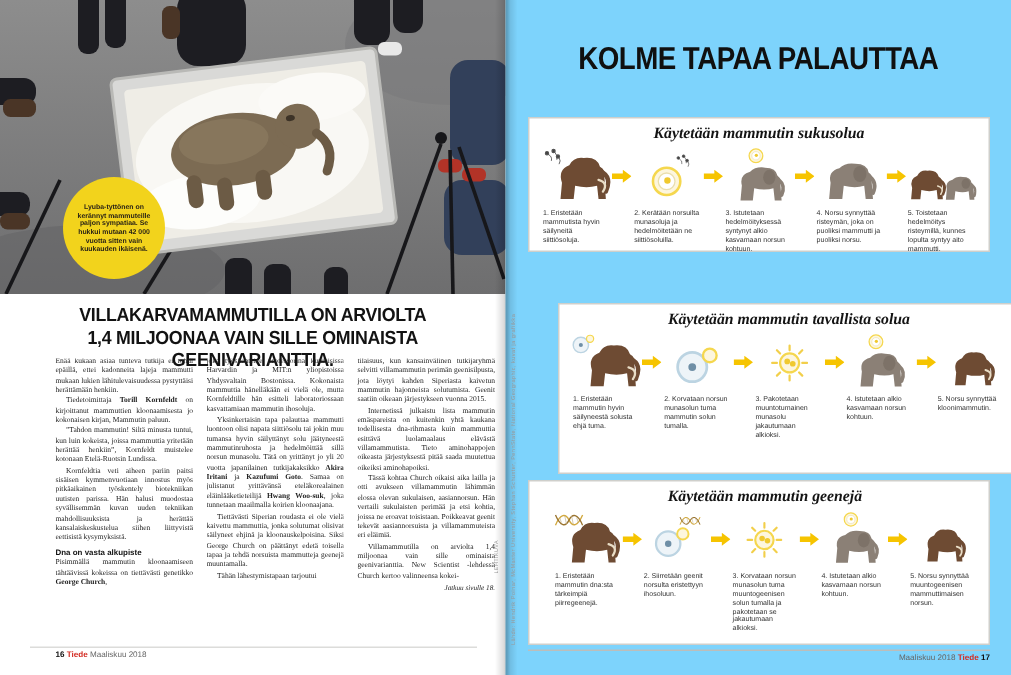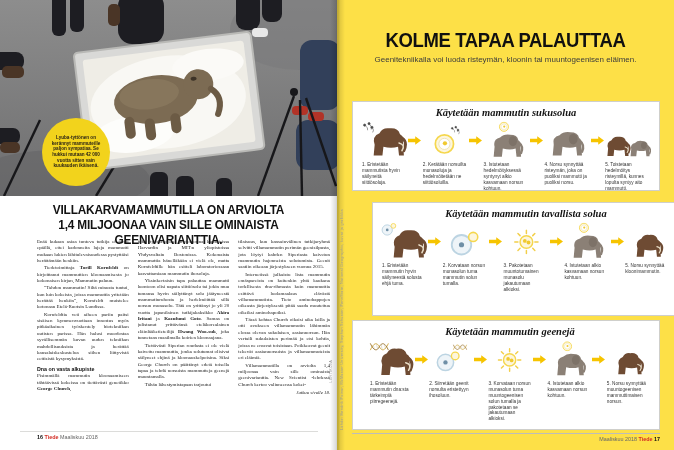--- a/index.html
+++ b/index.html
@@ -22,21 +22,21 @@
   .continued{text-align:right;font-style:italic;font-size:4.8px;margin-top:2px;}
   .rule-l{position:absolute;left:20px;top:431px;width:298px;border-top:.5px solid #dcdcda;}
   .footer-l{position:absolute;left:37px;top:434px;font-size:5.4px;color:#666;}
   .footer-l b{color:#111;} .brand-red{color:#d32b22;font-weight:bold;}
   .vcredit-l{position:absolute;left:329px;top:360px;font-size:3.6px;color:#999;
              writing-mode:vertical-rl;transform:rotate(180deg);letter-spacing:.3px;}
   
   .gutter{position:absolute;left:330px;top:0;width:15px;height:450px;z-index:5;pointer-events:none;
           background:linear-gradient(90deg,rgba(0,0,0,0) 0%,rgba(0,0,0,.14) 40%,rgba(0,0,0,.26) 52%,rgba(0,0,0,.10) 68%,rgba(0,0,0,0) 100%);}
   
-  .page-right{position:absolute;left:337px;top:0;width:337px;height:450px;background:#fde047;}
+  .page-right{position:absolute;left:337px;top:0;width:337px;height:450px;background:#7dd3fc;}
   .r-title{position:absolute;left:0;top:28px;width:337px;text-align:center;font-weight:bold;
            font-size:21px;color:#101010;transform:scaleX(.88);letter-spacing:-.4px;}
   .r-sub{position:absolute;left:0;top:55px;width:337px;text-align:center;font-size:8px;color:#3c3c3c;}
   .ibox{position:absolute;left:15px;background:#fff;border:1px solid #cfcfcb;box-sizing:border-box;
         width:308px;padding:5px 8px 4px 8px;}
   .ibox-h{text-align:center;font-family:"Liberation Serif",serif;font-style:italic;font-weight:bold;
           font-size:10.5px;color:#141414;margin-bottom:3px;}
   .steps{display:flex;align-items:flex-start;}
   .step{flex:1 1 0;min-width:0;}
   .icon-zone{height:38px;display:flex;align-items:flex-end;justify-content:center;}
@@ -210,23 +210,22 @@
       <span class="brand-red">Tiede</span>
       <span>Maaliskuu 2018</span>
     </div>
     <div class="vcredit-l">LEHTIKUVA</div>
   </div>
 
   <div class="gutter"></div>
 
   <div class="page-right">
     <div class="r-title">KOLME TAPAA PALAUTTAA</div>
-    <div class="r-sub">Geenitekniikalla voi luoda risteymän, kloonin tai muuntogeenisen eläimen.</div>
-
-    <div class="ibox" style="top:78px;height:90px;margin-top:23px;">
+
+    <div class="ibox" style="top:78px;height:90px;">
       <div class="ibox-h">Käytetään mammutin sukusolua</div>
       <div class="steps">
         <div class="step">
           <div class="icon-zone">
             <svg width="48" height="38" viewBox="0 0 48 38">
                 <use href="#sym-sperm" x="0" y="0" width="15" height="15"></use>
                 <use href="#sym-mammoth" x="8" y="5" width="40" height="32"></use>
               </svg>
           </div>
           <div class="cap">1. Eristetään mammutista hyvin säilyneitä siittiösoluja.</div>

